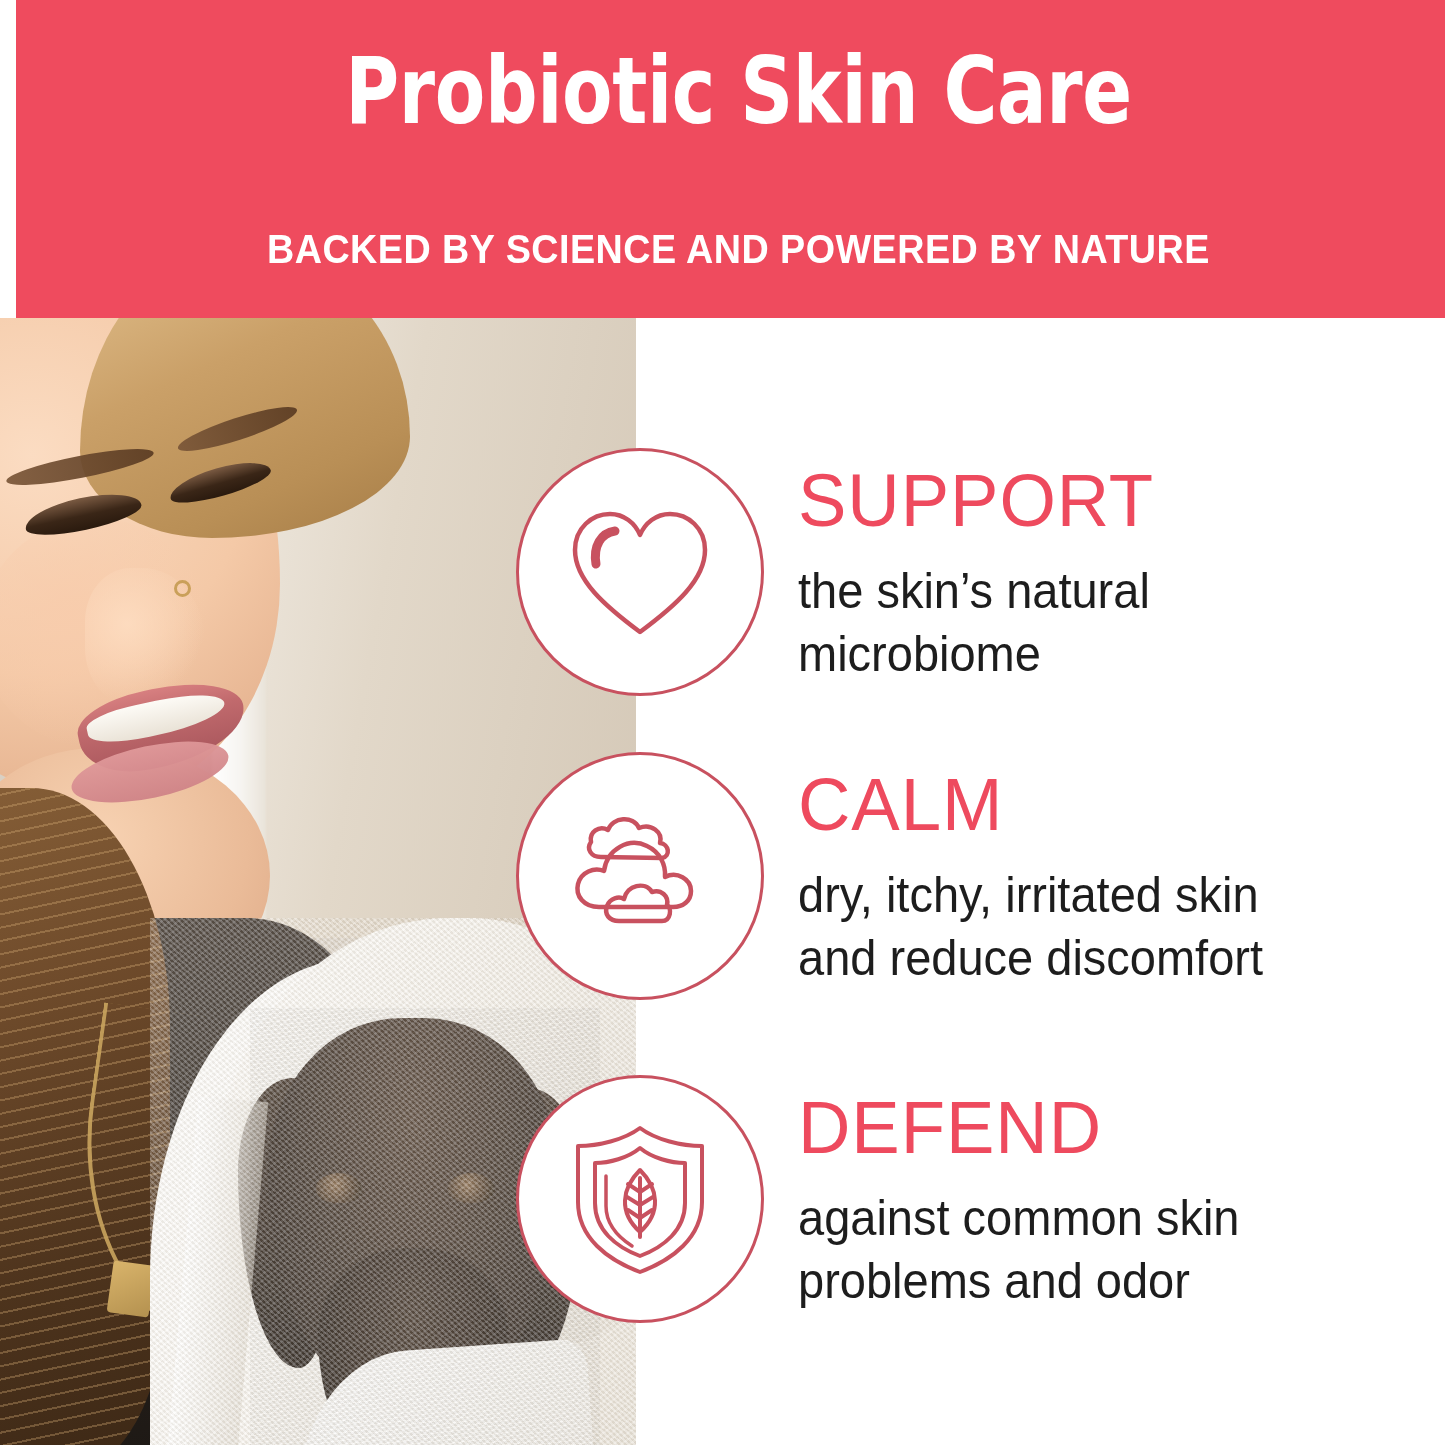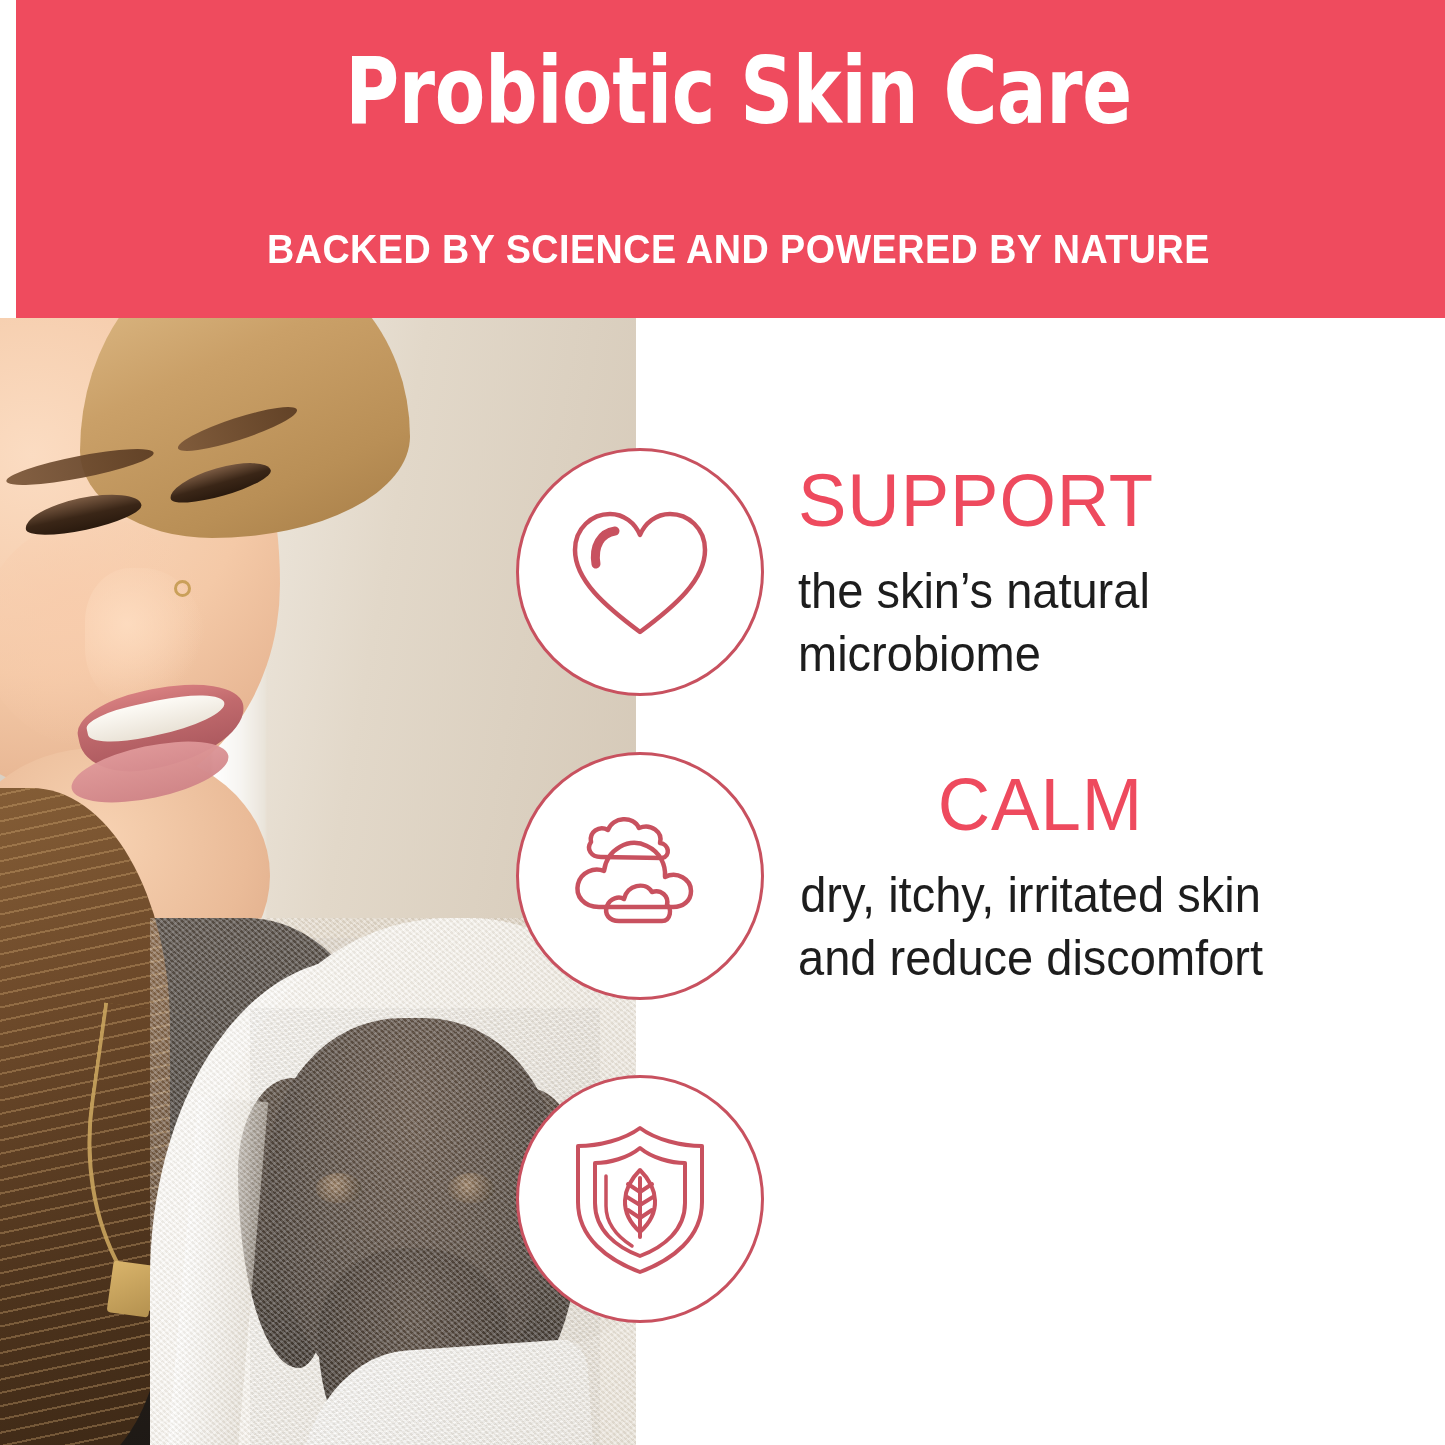--- a/index.html
+++ b/index.html
@@ -233,21 +233,21 @@
 
   
   #features{
     position:absolute; left:0; top:318px; width:1445px; height:1177px;
   }
   .feature{
     position:absolute; left:516px; width:929px;
     display:flex; align-items:flex-start;
   }
   #feat-0{ top:130px; }
-  #feat-1{ top:434px;text-align:center; }
+  #feat-1{ top:434px; }
   #feat-2{ top:757px; }
 
   .icon-circle{
     width:248px; height:248px; flex:0 0 248px;
     border-radius:50%;
     border:3px solid #C8515F;
     background:#ffffff;
     display:flex; align-items:center; justify-content:center;
   }
   .icon-circle svg{ display:block; }
@@ -378,15 +378,22 @@
 
         <path d="M40 56 L 40 86 C 40 104, 52 117, 66 126" stroke-width="3.5"></path>
 
         <path d="M74 50 C 92 68, 96 92, 74 112 C 52 92, 56 68, 74 50 Z"></path>
         <path d="M74 58 L 74 117"></path>
         <path d="M74 72 L 62 64 M74 72 L 86 64"></path>
         <path d="M74 85 L 61 77 M74 85 L 87 77"></path>
         <path d="M74 98 L 62 90 M74 98 L 86 90"></path>
       </svg>
     </div>
+    <div class="feature-text">
+      <div class="feature-title">DEFEND</div>
+      <div class="feature-desc">
+        <div>against common skin</div>
+        <div>problems and odor</div>
+      </div>
+    </div>
   </div>
 
 </div>
 
 </body></html>

